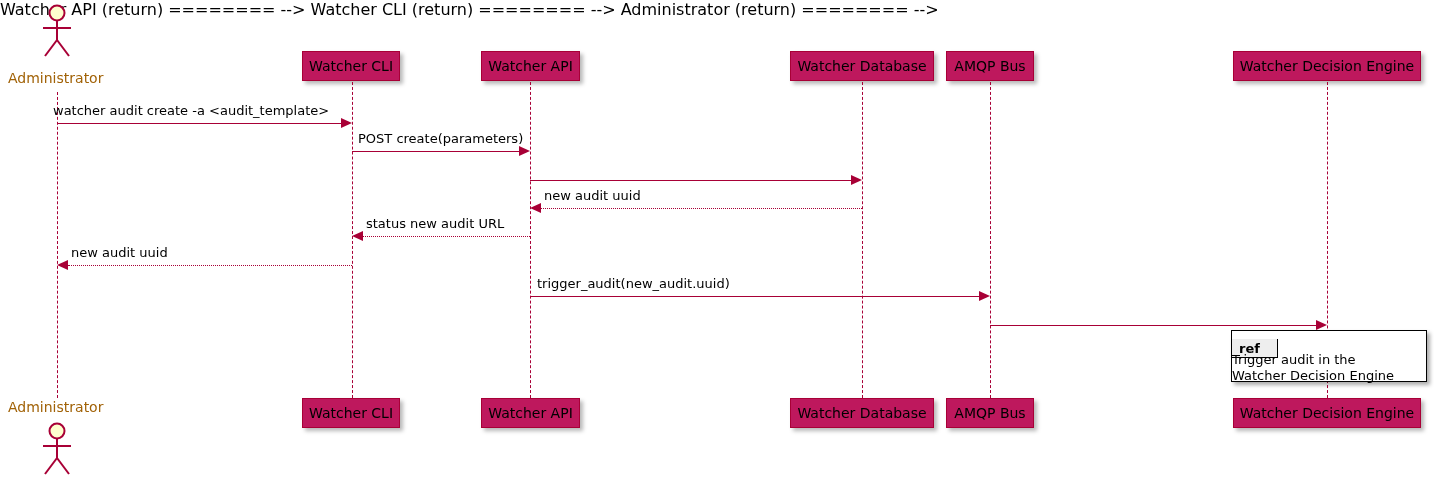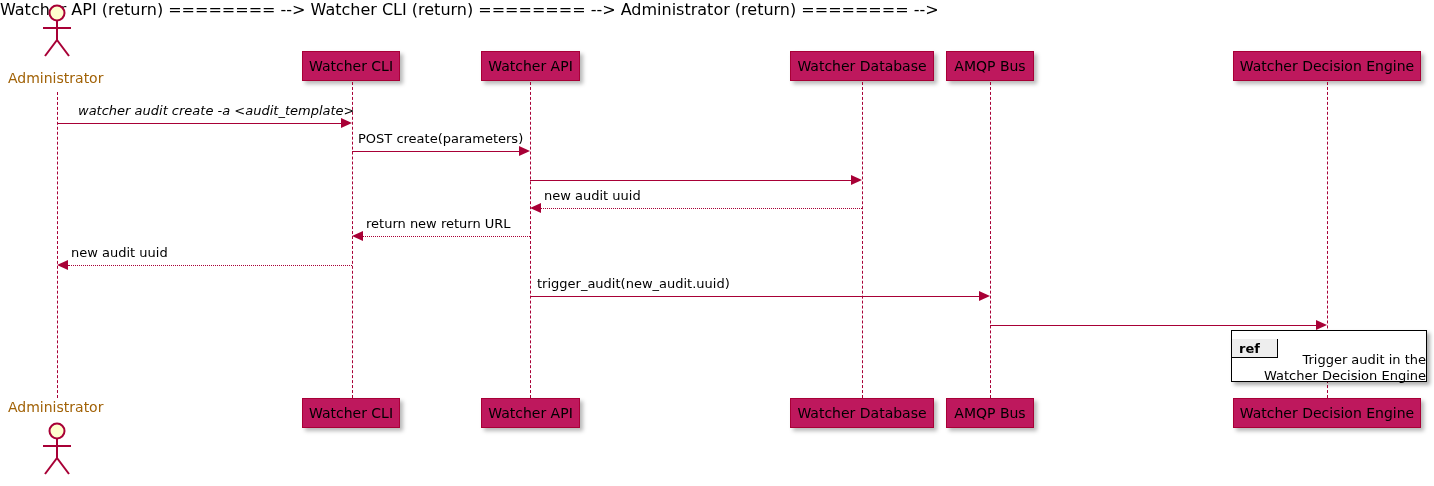--- a/index.html
+++ b/index.html
@@ -107,21 +107,21 @@
   .ref-tab-corner {
     position: absolute;
     width: 0;
     height: 0;
   }
   .ref-body {
     position: absolute;
     left: 0;
     right: 0;
     top: 21px;
-    text-align: right;
+    text-align: left;
     font-size: 13px;
     color: #000000;
     line-height: 16px;
   }
 </style>
 </head>
 <body>
 
 <div id="canvas">
 
@@ -152,40 +152,40 @@
 
   
   <div class="lifeline" style="left:57px; top:92px; height:306px;"></div>
   <div class="lifeline" style="left:352px; top:82px; height:316px;"></div>
   <div class="lifeline" style="left:530px; top:82px; height:316px;"></div>
   <div class="lifeline" style="left:862px; top:82px; height:316px;"></div>
   <div class="lifeline" style="left:990px; top:82px; height:316px;"></div>
   <div class="lifeline" style="left:1327px; top:82px; height:316px;"></div>
 
   
-  <div class="msg-label" style="left:78px; top:104px;font-style:italic;">watcher audit create -a &lt;audit_template&gt;</div>
+  <div class="msg-label" style="left:53px; top:104px;">watcher audit create -a &lt;audit_template&gt;</div>
   <div class="msg-line" style="left:57px; top:123px; width:285px;"></div>
   <div class="arrow-head right" style="left:341px; top:118px;"></div>
 
   
   <div class="msg-label" style="left:358px; top:132px;">POST create(parameters)</div>
   <div class="msg-line" style="left:352px; top:151px; width:167px;"></div>
   <div class="arrow-head right" style="left:519px; top:146px;"></div>
 
   
   <div class="msg-line" style="left:530px; top:180px; width:321px;"></div>
   <div class="arrow-head right" style="left:851px; top:175px;"></div>
 
    Watcher API (return) ======== --&gt;
   <div class="msg-label" style="left:544px; top:189px;">new audit uuid</div>
   <div class="msg-line dotted" style="left:541px; top:208px; width:321px;"></div>
   <div class="arrow-head left" style="left:530px; top:203px;"></div>
 
    Watcher CLI (return) ======== --&gt;
-  <div class="msg-label" style="left:366px; top:217px;">return new return URL</div>
+  <div class="msg-label" style="left:366px; top:217px;">status new audit URL</div>
   <div class="msg-line dotted" style="left:363px; top:236px; width:167px;"></div>
   <div class="arrow-head left" style="left:352px; top:231px;"></div>
 
    Administrator (return) ======== --&gt;
   <div class="msg-label" style="left:71px; top:246px;">new audit uuid</div>
   <div class="msg-line dotted" style="left:68px; top:265px; width:284px;"></div>
   <div class="arrow-head left" style="left:57px; top:260px;"></div>
 
   
   <div class="msg-label" style="left:537px; top:277px;">trigger_audit(new_audit.uuid)</div>

